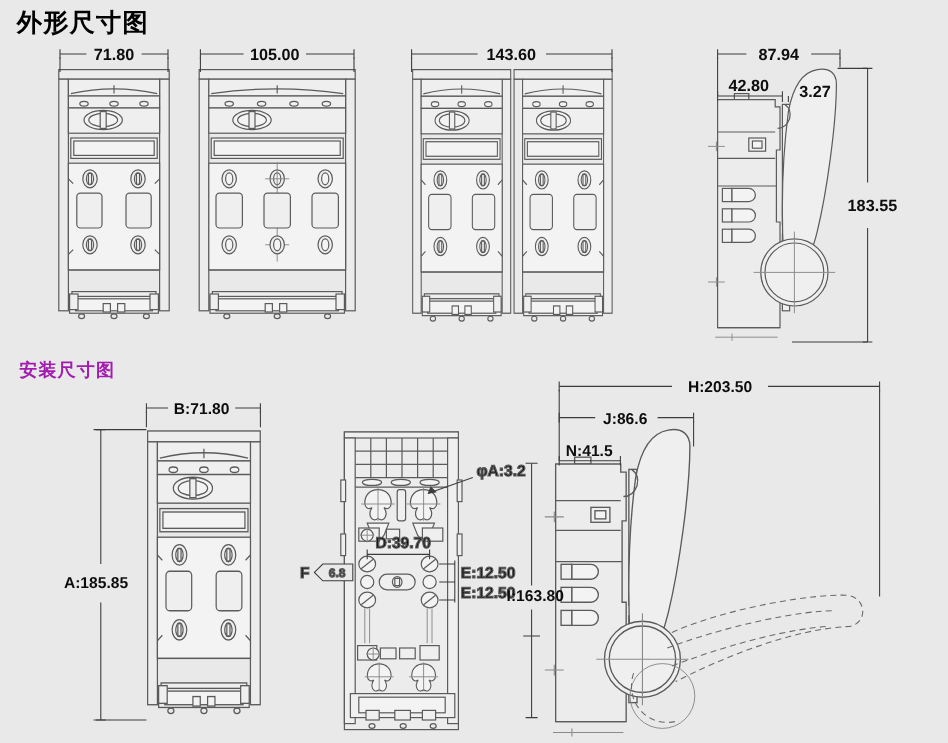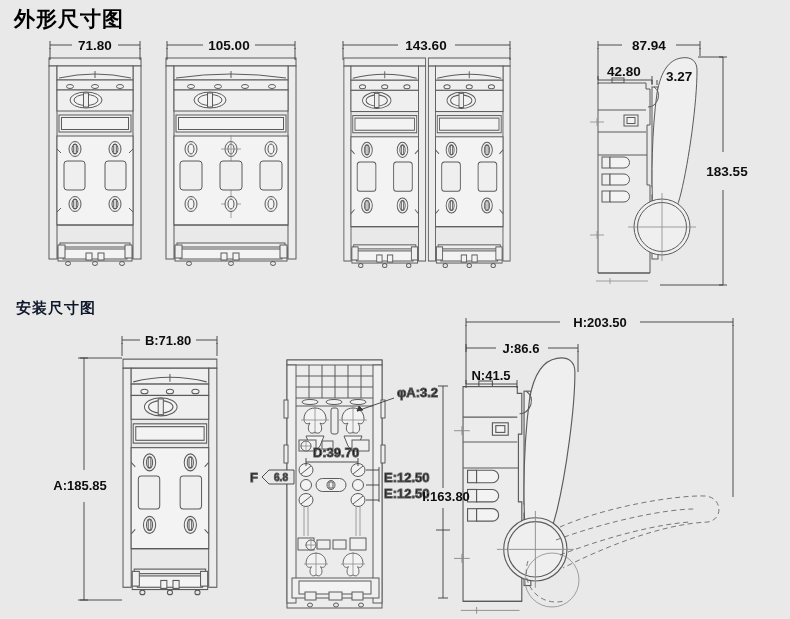--- a/index.html
+++ b/index.html
@@ -1,20 +1,20 @@
 <!DOCTYPE html>
 <html><head>
 <meta charset="utf-8">
 <style>
   html,body{margin:0;padding:0;}
   body{width:790px;height:619px;background:#e9e9e9;position:relative;overflow:hidden;
        font-family:"Liberation Sans",sans-serif;}
   .stage{position:absolute;left:0;top:0;width:790px;height:619px;}
   .title1{position:absolute;left:14px;top:5px;font-size:21px;font-weight:700;color:#000;letter-spacing:1px;}
-  .title2{position:absolute;left:16px;top:299px;font-size:15px;font-weight:700;color:#0f172a;letter-spacing:1px;}
+  .title2{position:absolute;left:16px;top:299px;font-size:15px;font-weight:700;color:#a21caf;letter-spacing:1px;}
   svg{position:absolute;left:0;top:0;}
   .ln{stroke:#5b5b5b;fill:none;stroke-width:1;}
   .dln{stroke:#3c3c3c;stroke-width:0.9;fill:none;}
   .thin{stroke:#8a8a8a;stroke-width:0.8;fill:none;}
   .dsh{stroke:#6a6a6a;stroke-width:0.9;fill:none;stroke-dasharray:5 3.5;}
   text.t{font:600 13.5px "Liberation Sans",sans-serif;fill:#0d0d0d;}
   text.t2{font:600 13px "Liberation Sans",sans-serif;fill:#0d0d0d;}
   text.ts{font:600 10px "Liberation Sans",sans-serif;fill:#0d0d0d;}
 </style>
 </head>

